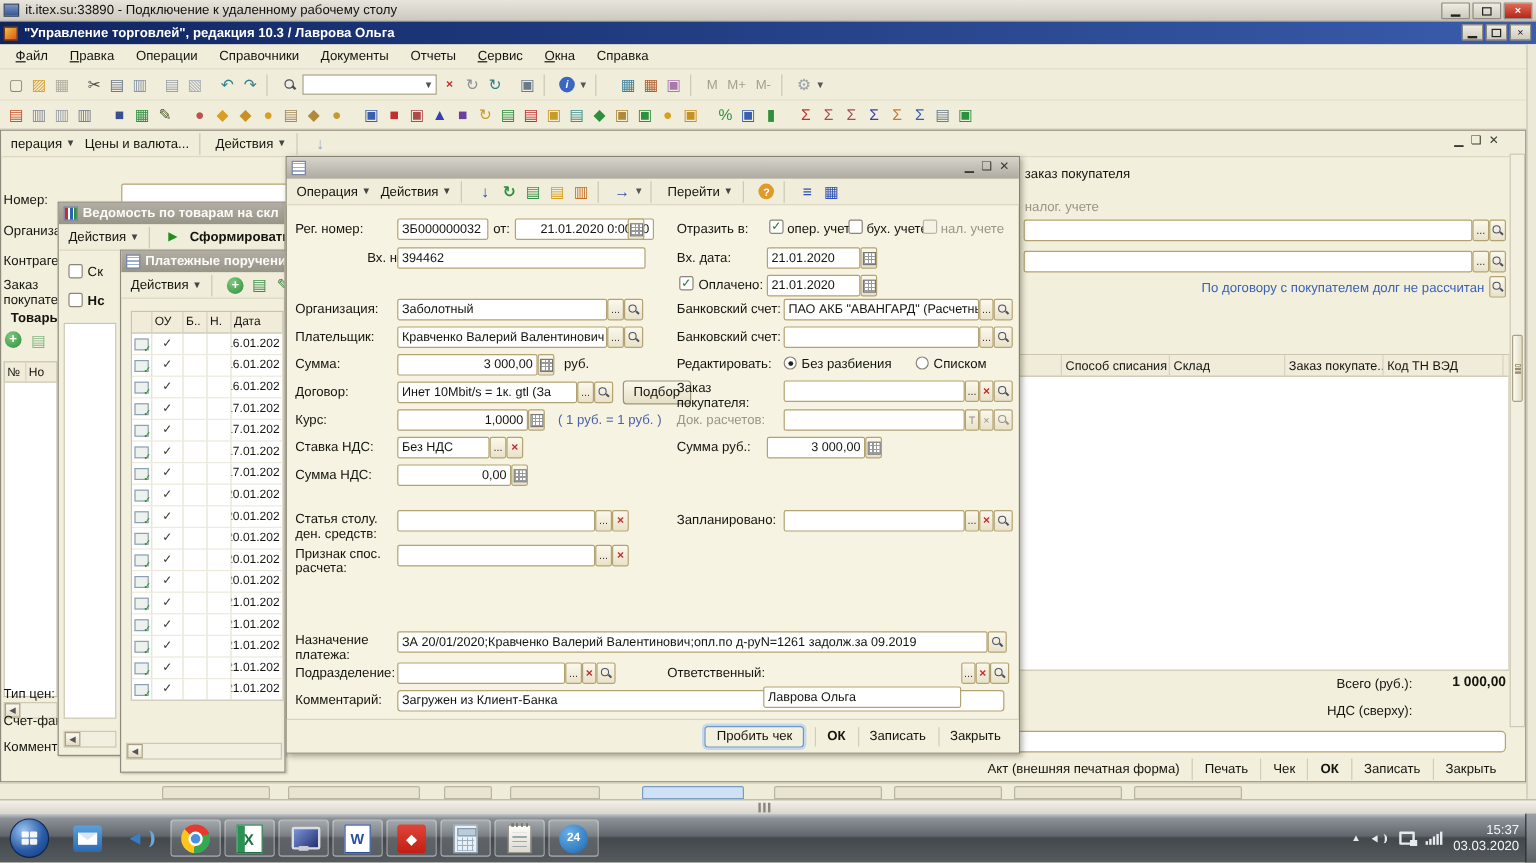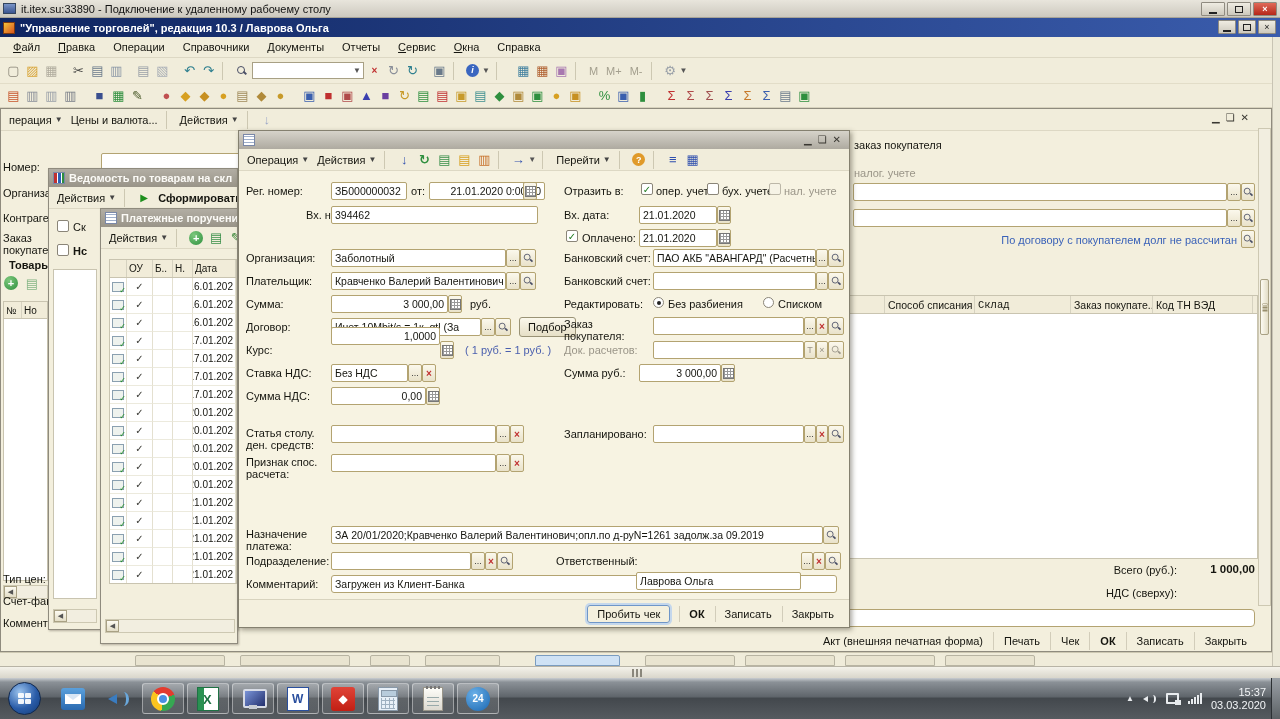--- a/index.html
+++ b/index.html
@@ -531,21 +531,21 @@
       <span class="lab blue-link" style="left:853px;top:125px;width:383px;text-align:right;">По договору с покупателем долг не рассчитан</span>
       <span class="fbtn" style="left:1240px;top:121px;">
           <span class="i-qmag"></span>
         </span>
 
       <div class="abs" style="left:845px;top:186px;width:412px;height:264px;background:#fff;border:1px solid #c9c4b0;">
         <div class="rhead">
 
         <span style="width: 38px;"></span>
             <span style="width: 90px;">Способ списания</span>
-            <span style="width: 96px; font-family: Liberation Mono, monospace;">Склад</span>
+            <span style="width: 96px;">Склад</span>
             <span style="width: 82px;">Заказ покупате...</span>
             <span style="width: 100px;">Код ТН ВЭД</span>
           </div>
       </div>
 
       <span class="lab" style="left:1080px;top:455px;width:96px;text-align:right;">Всего (руб.):</span>
       <span class="lab" style="left:1180px;top:454px;width:74px;text-align:right;font-weight:bold;font-size:11.5px;">1 000,00</span>
       <span class="lab" style="left:1080px;top:478px;width:96px;text-align:right;">НДС (сверху):</span>
 
       <span class="lab" style="left:2px;top:464px;width:46px;overflow:hidden;">Тип цен: С</span>
@@ -856,21 +856,21 @@
 
       <span class="lab" style="left:7px;top:190px;">Договор:</span>
       <div class="field" style="left:92px;top:187px;width:150px;">Инет 10Mbit/s = 1к. gtl (За</div>
       <span class="fbtn" style="left:242px;top:187px;">...</span>
       <span class="fbtn" style="left:256px;top:187px;width:16px;">
           <span class="i-qmag"></span>
         </span>
       <span class="push" style="left:280px;top:186px;">Подбор</span>
 
       <span class="lab" style="left:7px;top:213px;">Курс:</span>
-      <div class="field right" style="left:92px;top:196px;width:109px;">1,0000</div>
+      <div class="field right" style="left:92px;top:210px;width:109px;">1,0000</div>
       <span class="fbtn" style="left:201px;top:210px;">
           <span class="i-grid"></span>
         </span>
       <span class="lab hint" style="left:226px;top:213px;">( 1 руб. = 1 руб. )</span>
 
       <span class="lab" style="left:7px;top:236px;">Ставка НДС:</span>
       <div class="field" style="left:92px;top:233px;width:77px;">Без НДС</div>
       <span class="fbtn" style="left:169px;top:233px;">...</span>
       <span class="fbtn" style="left:183px;top:233px;">
           <span class="xr">×</span>

